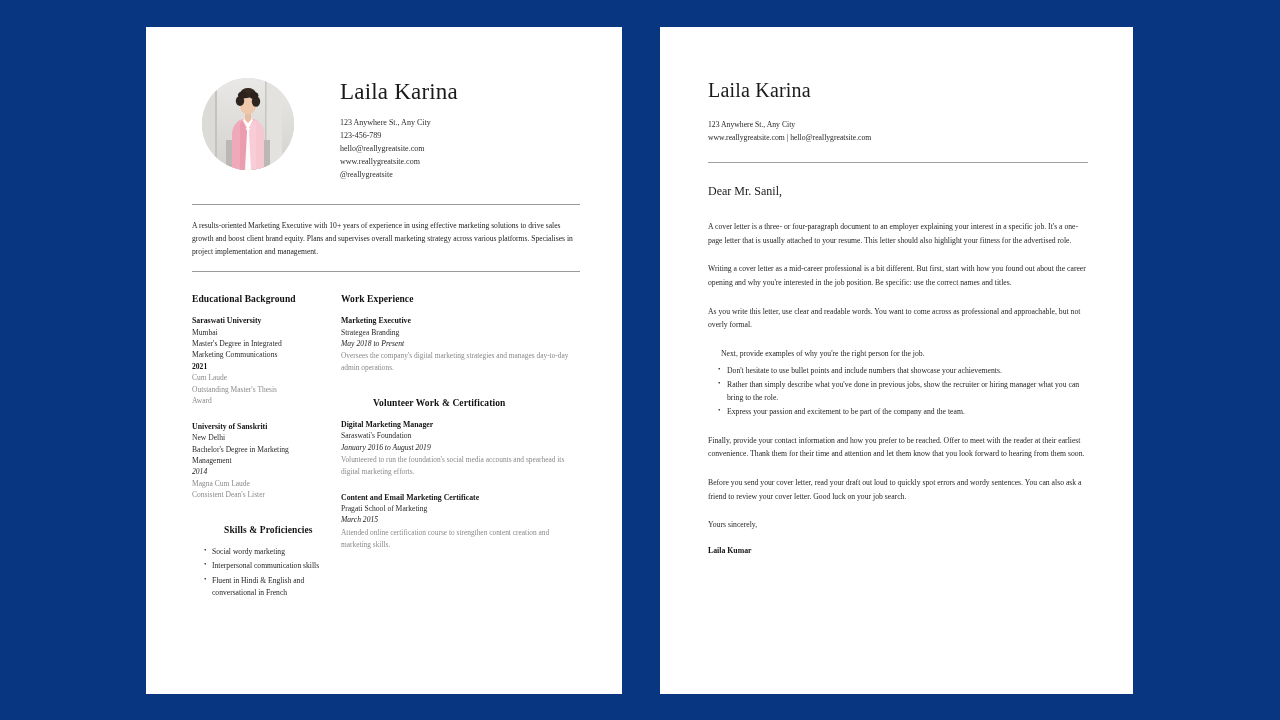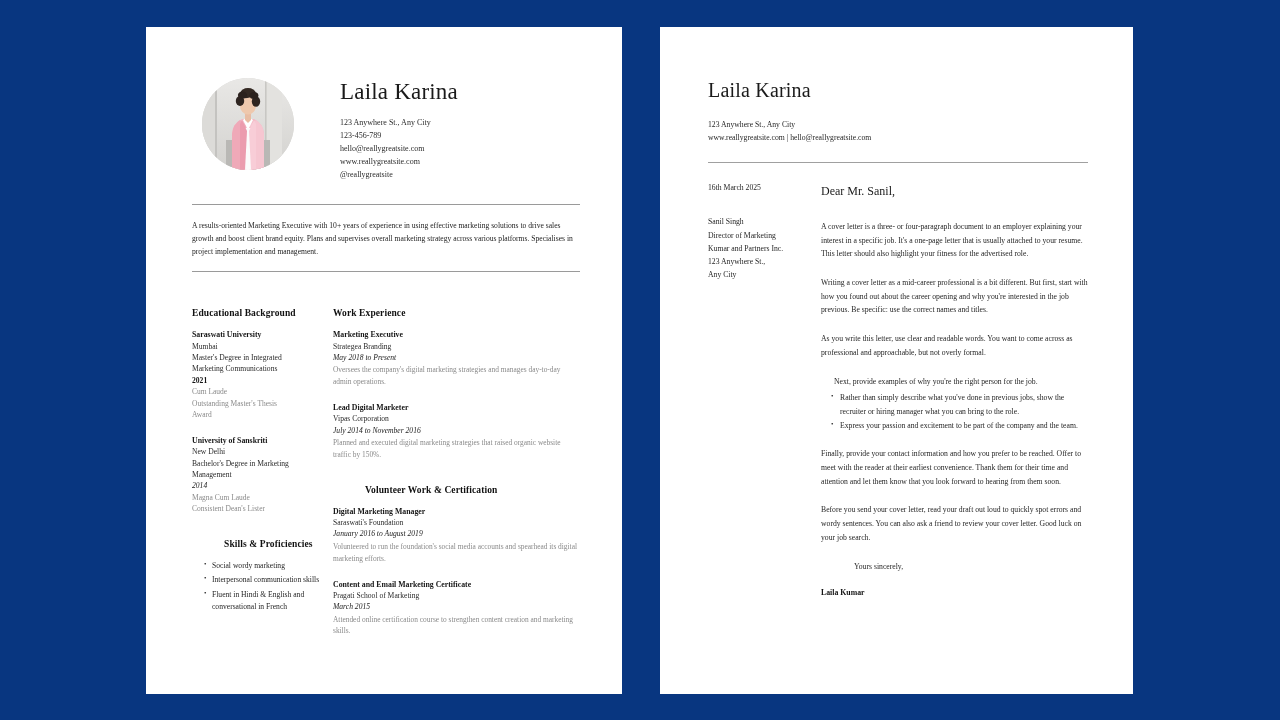--- a/index.html
+++ b/index.html
@@ -98,22 +98,22 @@
   .summary {
     font-size: 7.6px;
     line-height: 1.72;
     color: #232323;
     margin: 14px 0 0 0;
     text-align: left;
   }
 
   .cols {
     display: flex;
-    margin-top: 36px;
-    gap: 0;
+    margin-top: 22px;
+    gap: 8px;
   }
   .col-left { width: 141px; flex: 0 0 141px; padding-right: 8px; box-sizing: border-box; }
   .col-right { flex: 1 1 auto; }
 
   .sec-title {
     font-size: 9.5px;
     font-weight: bold;
     color: #111;
     margin: 0 0 11px 0;
     letter-spacing: 0.1px;
@@ -251,21 +251,20 @@
     content: "\2022";
     position: absolute;
     left: 0;
     top: -1px;
     font-size: 7px;
   }
   .l-close {
     font-size: 7.7px;
     color: #1f1f1f;
     margin-top: 17px;
-    margin-left: 33px;
   }
   .l-sign {
     font-size: 7.8px;
     font-weight: bold;
     color: #121212;
     margin-top: 17px;
   }
 </style>
 </head>
 <body style="background: rgb(8, 54, 128);">
@@ -367,26 +366,20 @@
 
         <div class="col-right">
           <div class="sec-title">Work Experience</div>
 
           <div class="entry">
             <div class="e-org">Marketing Executive</div>
             <div class="e-sub">Strategea Branding</div>
             <div class="e-date">May 2018 to Present</div>
             <div class="e-desc">Oversees the company's digital marketing strategies and manages day-to-day admin operations.</div>
           </div>
-          <div class="entry">
-            <div class="e-org">Lead Digital Marketer</div>
-            <div class="e-sub">Vipas Corporation</div>
-            <div class="e-date">July 2014 to November 2016</div>
-            <div class="e-desc">Planned and executed digital marketing strategies that raised organic website traffic by 150%.</div>
-          </div>
 
           <div class="sec-title spaced">Volunteer Work &amp; Certification</div>
 
           <div class="entry">
             <div class="e-org">Digital Marketing Manager</div>
             <div class="e-sub">Saraswati's Foundation</div>
             <div class="e-date">January 2016 to August 2019</div>
             <div class="e-desc">Volunteered to run the foundation's social media accounts and spearhead its digital marketing efforts.</div>
           </div>
           <div class="entry">
@@ -404,38 +397,29 @@
   <div class="page page-letter">
     <div class="letter-inner">
       <div class="l-name">Laila Karina</div>
       <div class="l-contact">
         <div>123 Anywhere St., Any City</div>
         <div>www.reallygreatsite.com | hello@reallygreatsite.com</div>
       </div>
       <div class="l-rule"></div>
 
       <div class="letter-body">
-        <div class="l-left">
-          <div class="l-date">16th March 2025</div>
-          <div class="l-recipient">
-            <div>Sanil Singh</div>
-            <div>Director of Marketing</div>
-            <div>Kumar and Partners Inc.</div>
-            <div>123 Anywhere St.,</div>
-            <div>Any City</div>
-          </div>
-        </div>
 
         <div class="l-right">
           <div class="l-salut">Dear Mr. Sanil,</div>
           <p class="l-para">A cover letter is a three- or four-paragraph document to an employer explaining your interest in a specific job. It's a one-page letter that is usually attached to your resume. This letter should also highlight your fitness for the advertised role.</p>
-          <p class="l-para">Writing a cover letter as a mid-career professional is a bit different. But first, start with how you found out about the career opening and why you're interested in the job previous. Be specific: use the correct names and titles.</p>
+          <p class="l-para">Writing a cover letter as a mid-career professional is a bit different. But first, start with how you found out about the career opening and why you're interested in the job position. Be specific: use the correct names and titles.</p>
           <p class="l-para">As you write this letter, use clear and readable words. You want to come across as professional and approachable, but not overly formal.</p>
           <p class="l-para tight">Next, provide examples of why you're the right person for the job.</p>
           <ul class="l-bullets">
+            <li>Don't hesitate to use bullet points and include numbers that showcase your achievements.</li>
             <li>Rather than simply describe what you've done in previous jobs, show the recruiter or hiring manager what you can bring to the role.</li>
             <li>Express your passion and excitement to be part of the company and the team.</li>
           </ul>
           <p class="l-para">Finally, provide your contact information and how you prefer to be reached. Offer to meet with the reader at their earliest convenience. Thank them for their time and attention and let them know that you look forward to hearing from them soon.</p>
           <p class="l-para">Before you send your cover letter, read your draft out loud to quickly spot errors and wordy sentences. You can also ask a friend to review your cover letter. Good luck on your job search.</p>
           <div class="l-close">Yours sincerely,</div>
           <div class="l-sign">Laila Kumar</div>
         </div>
       </div>
     </div>

